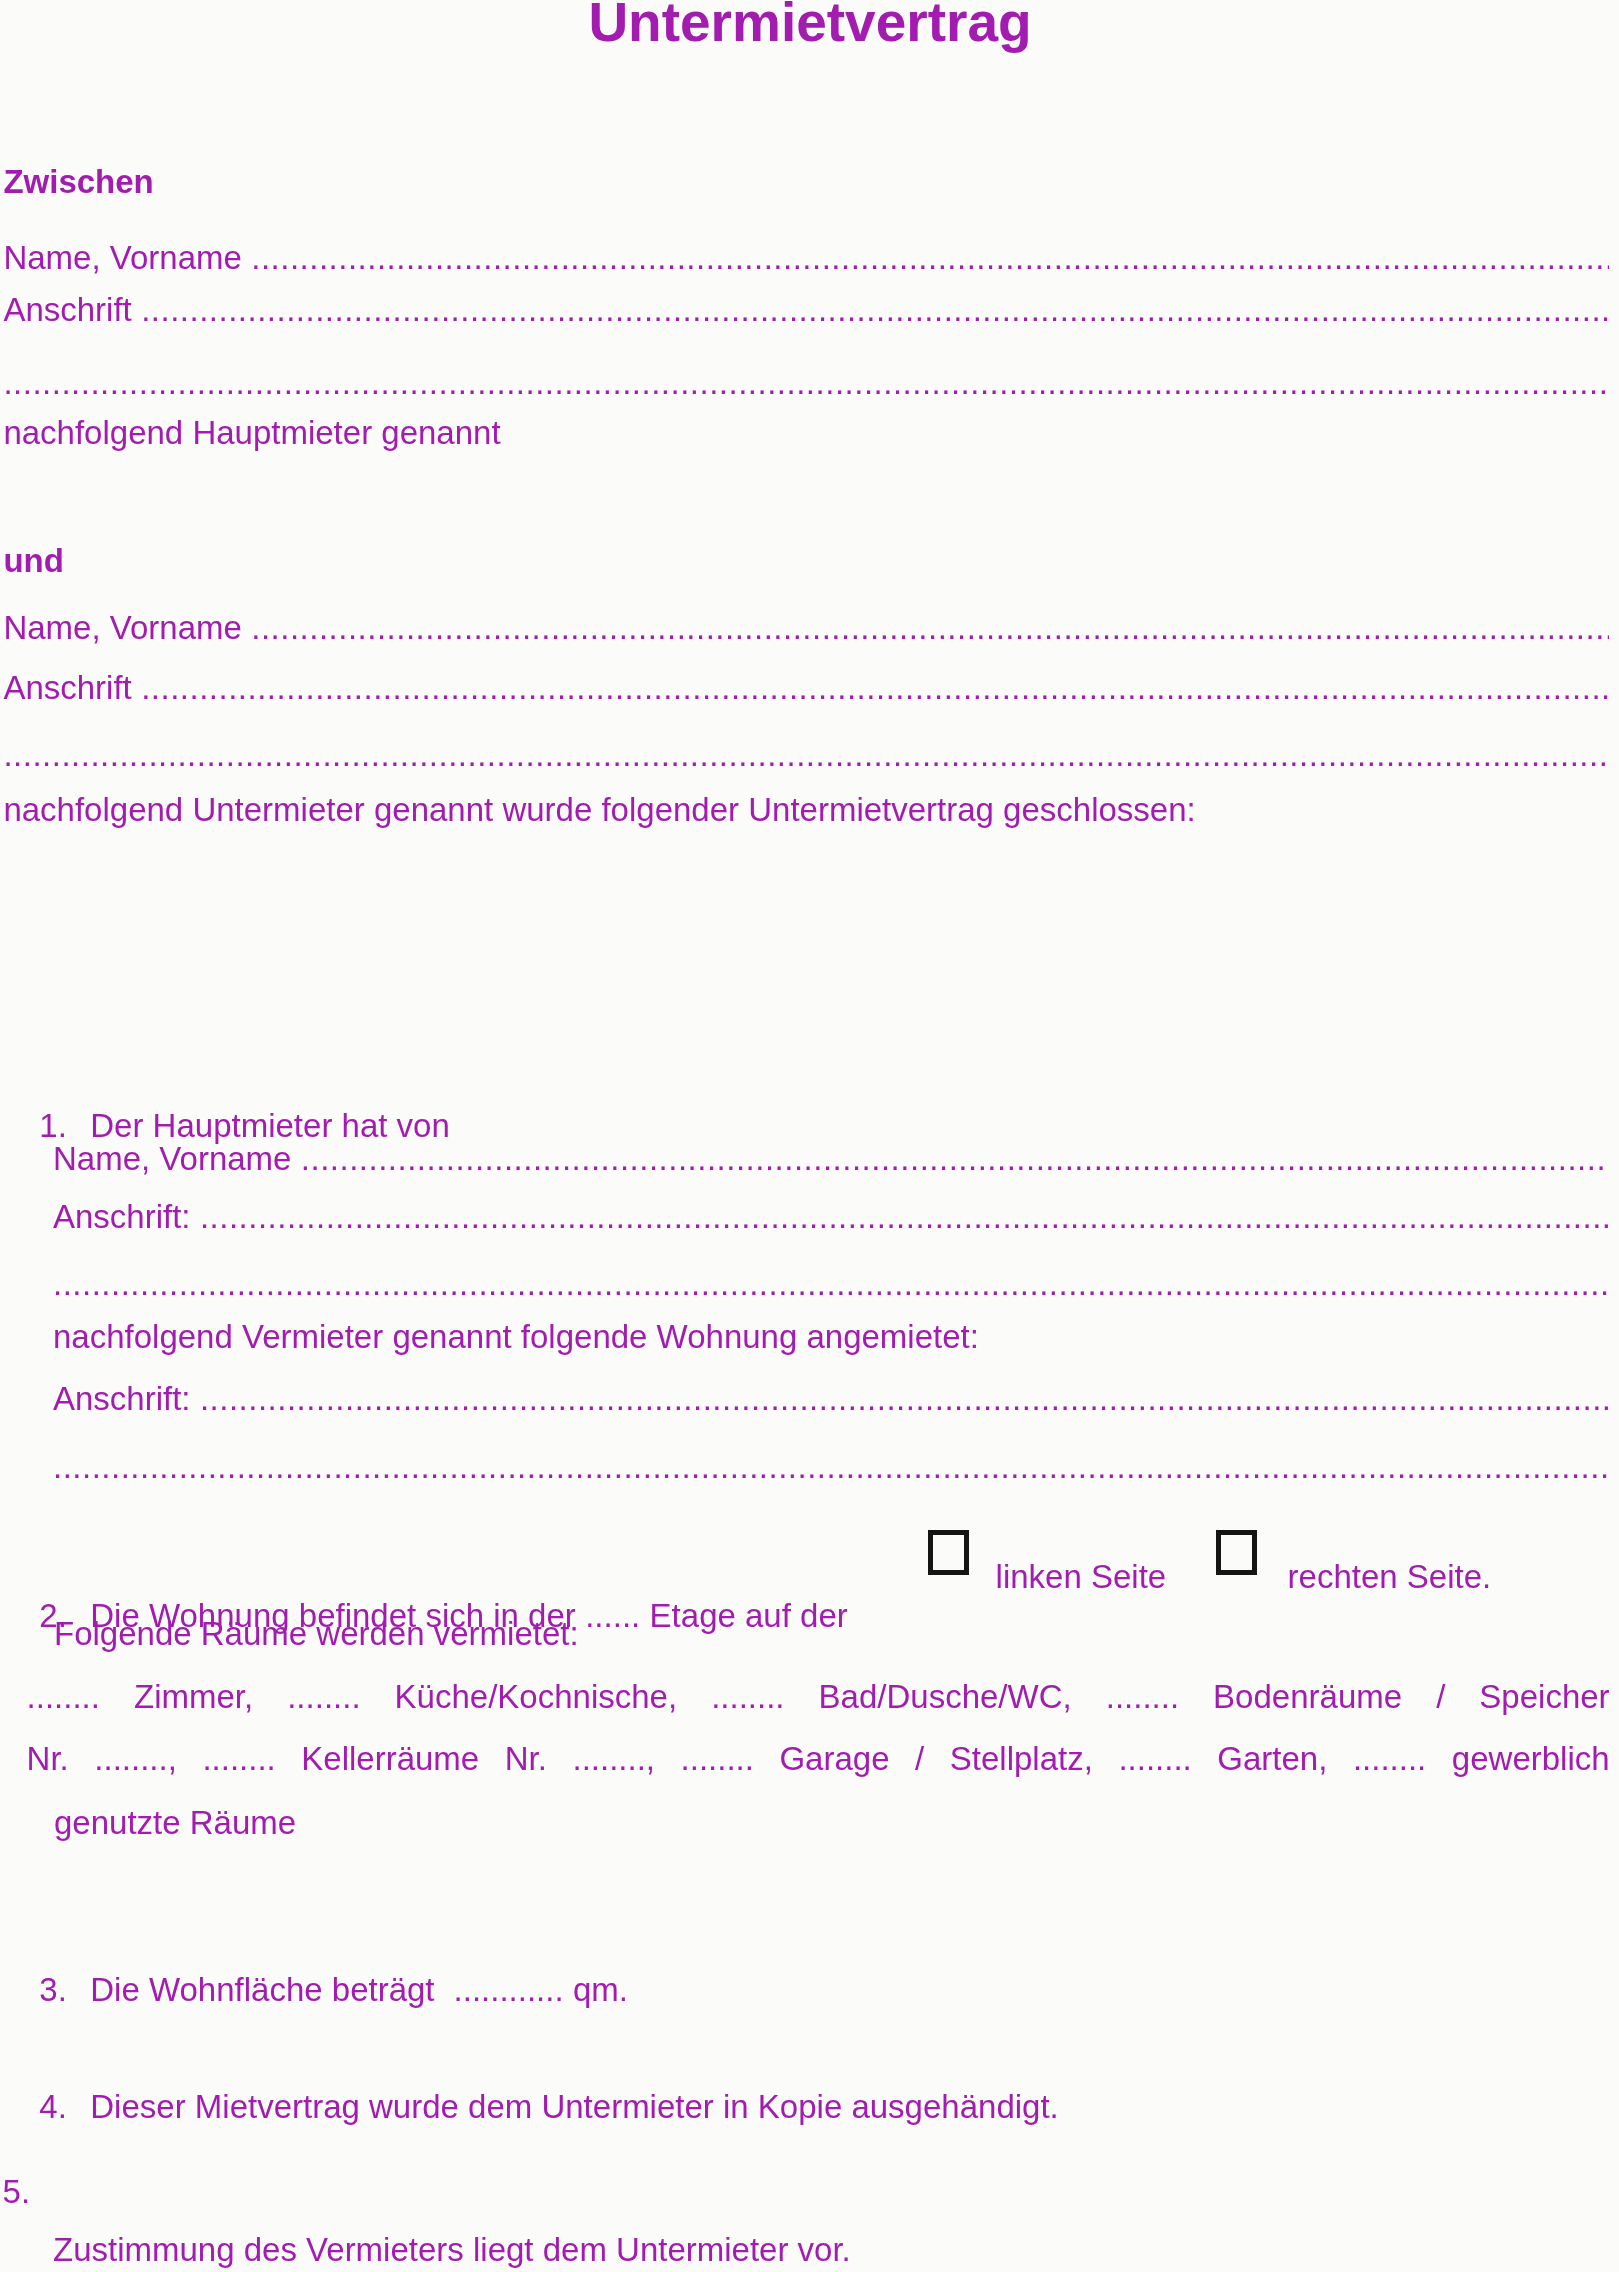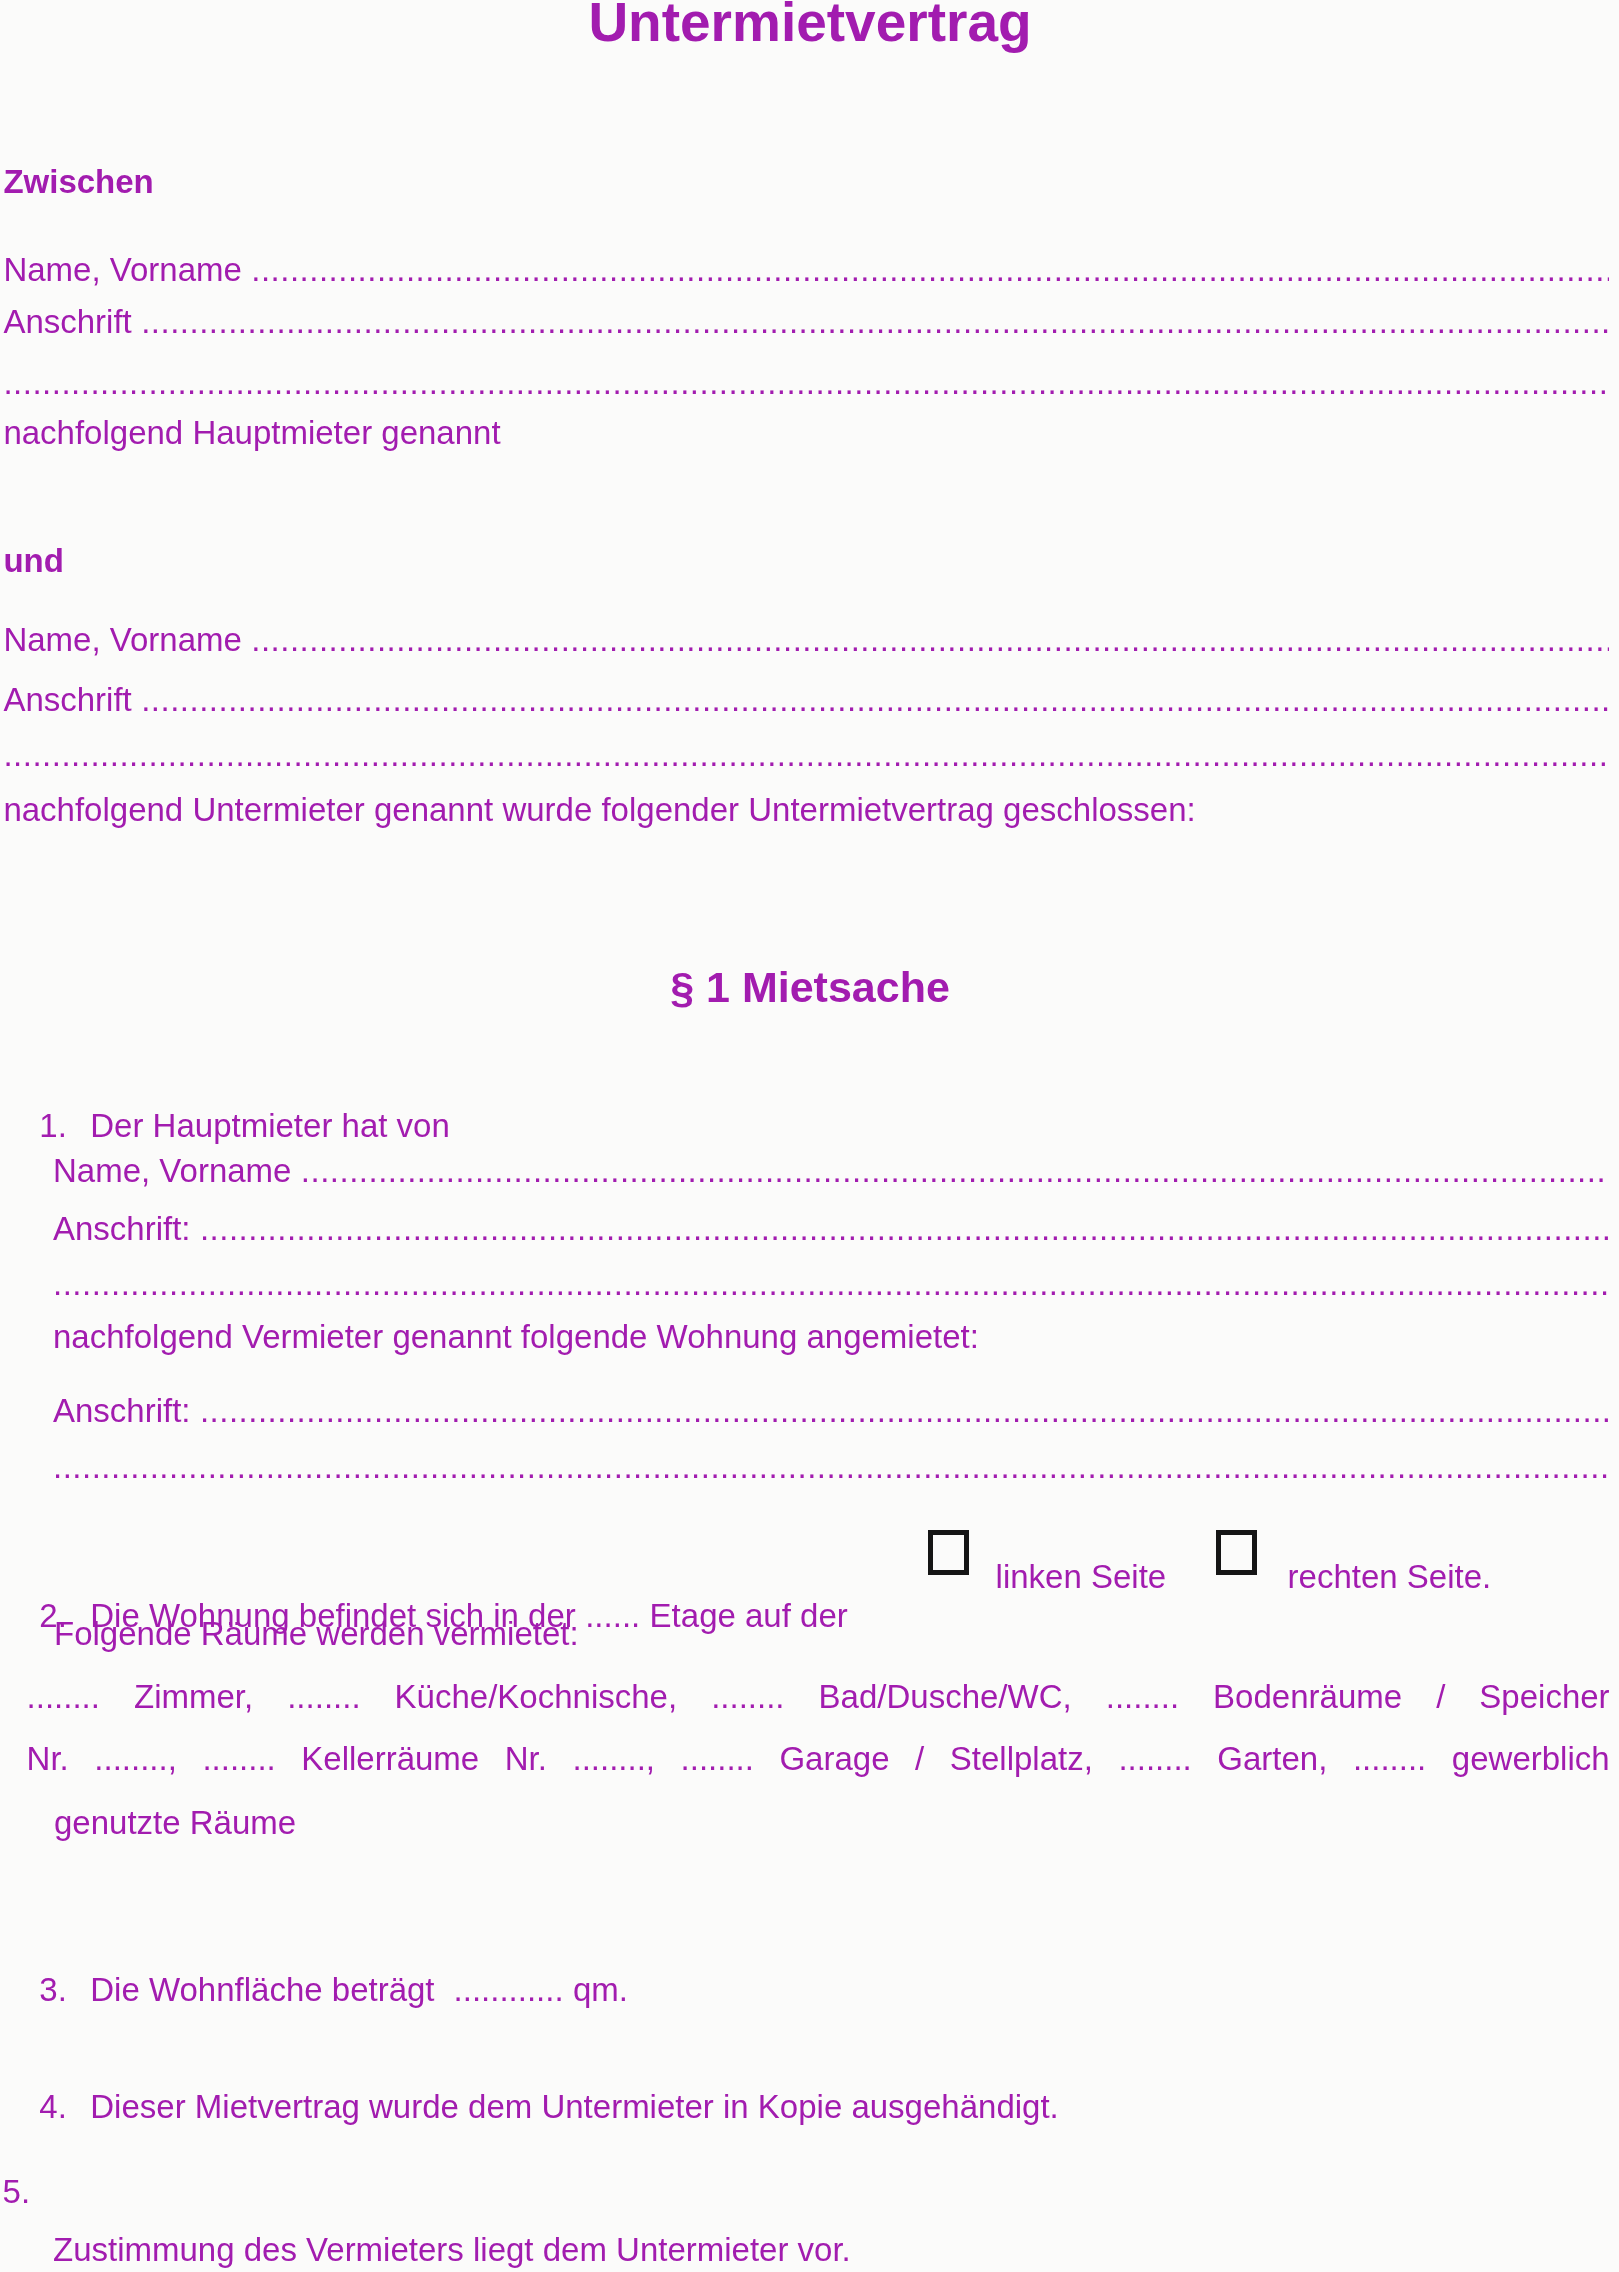--- a/index.html
+++ b/index.html
@@ -28,21 +28,21 @@
     line-height:1.05;
   }
   .heading {
     left:0; width:1620px;
     text-align:center;
     font-size:43px;
     font-weight:700;
     line-height:1.1;
   }
   .row { display:flex; align-items:baseline; overflow:hidden; }
-  .label { flex:0 0 auto; padding-right:9.4px;margin-top:12px; }
+  .label { flex:0 0 auto; padding-right:9.4px; }
   .leader {
     flex:1 1 auto;
     overflow:hidden;
     white-space:pre;
     letter-spacing:0.5px;
   }
   .num { display:inline-block; width:51px; }
   .just {
     text-align:justify;
     text-align-last:justify;
@@ -96,21 +96,20 @@
   <div class="line row" style="left:3.4px; top:669px; width:1606px">
     <span class="label">Anschrift</span><span class="leader">........................................................................................................................................................................................................</span>
   </div>
 
   <div class="line row" style="left:3.4px; top:736px; width:1606px">
     <span class="leader">........................................................................................................................................................................................................</span>
   </div>
 
   <div class="line" style="left:3.4px; top:791px">nachfolgend Untermieter genannt wurde folgender Untermietvertrag geschlossen:</div>
 
-  <div class="line heading" style="top:964px">§ 1 Mietsache</div>
 
   <div class="line" style="left:2.6px; top:1068px">
     <span class="num">1.</span><span>Der Hauptmieter hat von</span>
   </div>
 
   <div class="line row" style="left:53px; top:1140px; width:1556px">
     <span class="label">Name, Vorname</span><span class="leader">........................................................................................................................................................................................................</span>
   </div>
 
   <div class="line row" style="left:53px; top:1198px; width:1556px">

